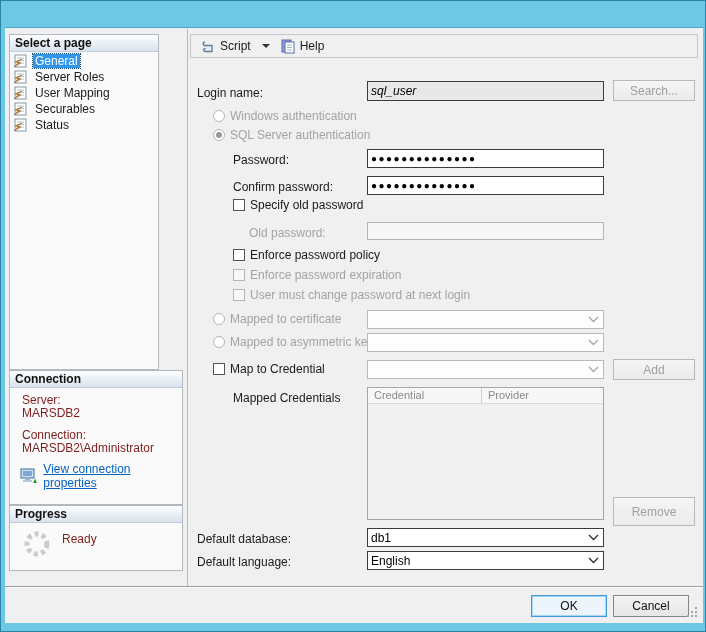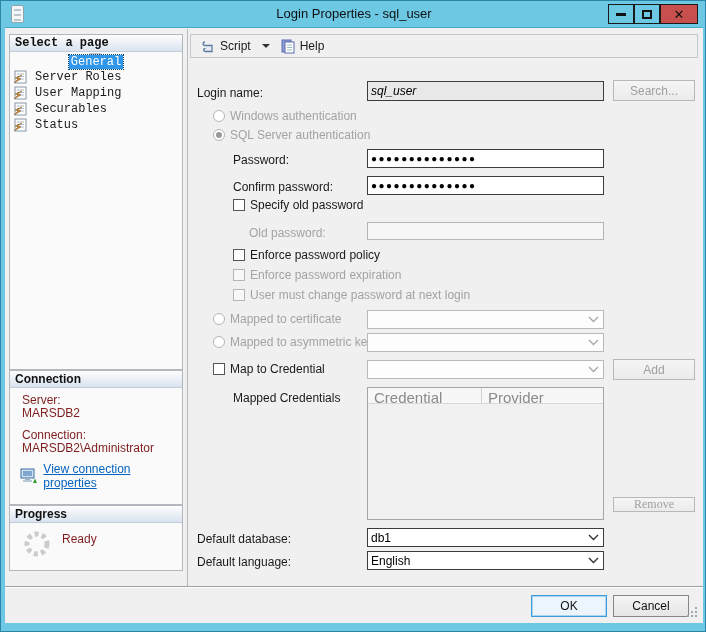--- a/index.html
+++ b/index.html
@@ -63,55 +63,38 @@
   .chkrow, .radrow { position:absolute; display:flex; align-items:center; gap:5px; }
   .cb { width:12px; height:12px; background:#fff; border:1px solid #555; flex:0 0 auto; }
   .cb.dis { border-color:#b5b5b5; background:#f8f8f8; }
   .radio { width:12px; height:12px; border-radius:50%; background:#fff; border:1px solid #b5b5b5;
     flex:0 0 auto; position:relative; }
   .radio.sel::after { content:""; position:absolute; left:2px; top:2px; width:6px; height:6px;
     border-radius:50%; background:#9a9a9a; }
   
   .credtable { left:366px; top:386px; width:237px; height:133px; border:1px solid #a6a6a6; background:#f1f1f1; }
   .credhead { display:flex; height:16px; background:#f7f7f7; border-bottom:1px solid #d9d9d9; }
-  .credhead span { font-size:15px; color:#8a8a8a; padding:1px 0 0 6px; }
+  .credhead span { font-size:11px; color:#8a8a8a; padding:1px 0 0 6px; }
   .credhead span:first-child { width:114px; border-right:1px solid #d0d0d0; }
   
   .grip { left:684px; top:604px; }
 </style>
 </head>
 <body>
 
 <div class="window">
 
-  <div class="abs titlebar">
-    <div class="abs title-icon">
-        <i></i>
-        <i></i>
-        <i></i>
-      </div>
-    <div class="abs title-text">Login Properties - sql_user</div>
-    <div class="abs winbtn btn-min">
-        <span class="glyph-min"></span>
-      </div>
-    <div class="abs winbtn btn-max">
-        <span class="glyph-max"></span>
-      </div>
-    <div class="abs winbtn btn-close">
-        <span>✕</span>
-      </div>
-  </div>
 
   <div class="abs main"></div>
   <div class="abs divider-v"></div>
   <div class="abs separator-h"></div>
 
-  <div class="abs panel" style="left:8px;top:33px;width:174px;height:336px;font-family:Liberation Mono, monospace;">
+  <div class="abs panel" style="left:8px;top:33px;width:150px;height:336px;">
     <div class="panel-header">Select a page</div>
-    <div class="pg-item selected" style="top:18px;flex-direction:column;">
+    <div class="pg-item selected" style="top:18px;">
       <svg class="icon" width="16" height="15">
           <rect x="2" y="1" width="11" height="12" fill="#fff" stroke="#8595a8"></rect>
           <line x1="4" y1="4" x2="11" y2="4" stroke="#aebccb"></line>
           <line x1="4" y1="6.5" x2="11" y2="6.5" stroke="#aebccb"></line>
           <line x1="4" y1="9" x2="11" y2="9" stroke="#aebccb"></line>
           <polygon points="1,13 8,9 5,8 9,5 2,8 5,9" fill="#c2893b" stroke="#8a5a20" stroke-width="0.5"></polygon>
         </svg>
       <span class="txt">General</span>
     </div>
     <div class="pg-item" style="top:34px;">
@@ -270,21 +253,21 @@
   </div>
   <div class="btn" style="left:612px;top:358px;width:82px;height:21px;">Add</div>
 
   <div class="lbl" style="left:232px;top:390px;">Mapped Credentials</div>
   <div class="abs credtable">
     <div class="credhead">
       <span>Credential</span>
       <span>Provider</span>
     </div>
   </div>
-  <div class="btn" style="left:612px;top:496px;width:82px;height:15px;font-family:Liberation Serif, serif;">Remove</div>
+  <div class="btn" style="left:612px;top:496px;width:82px;height:29px;">Remove</div>
 
   <div class="lbl" style="left:196px;top:531px;">Default database:</div>
   <div class="combo" style="left:366px;top:527px;width:237px;height:19px;">
     <span>db1</span>
     <svg class="chev" width="11" height="7">
         <polyline points="1,1 5.5,5.5 10,1" fill="none" stroke="#333" stroke-width="1.4"></polyline>
       </svg>
   </div>
   <div class="lbl" style="left:196px;top:554px;">Default language:</div>
   <div class="combo" style="left:366px;top:550px;width:237px;height:19px;">

